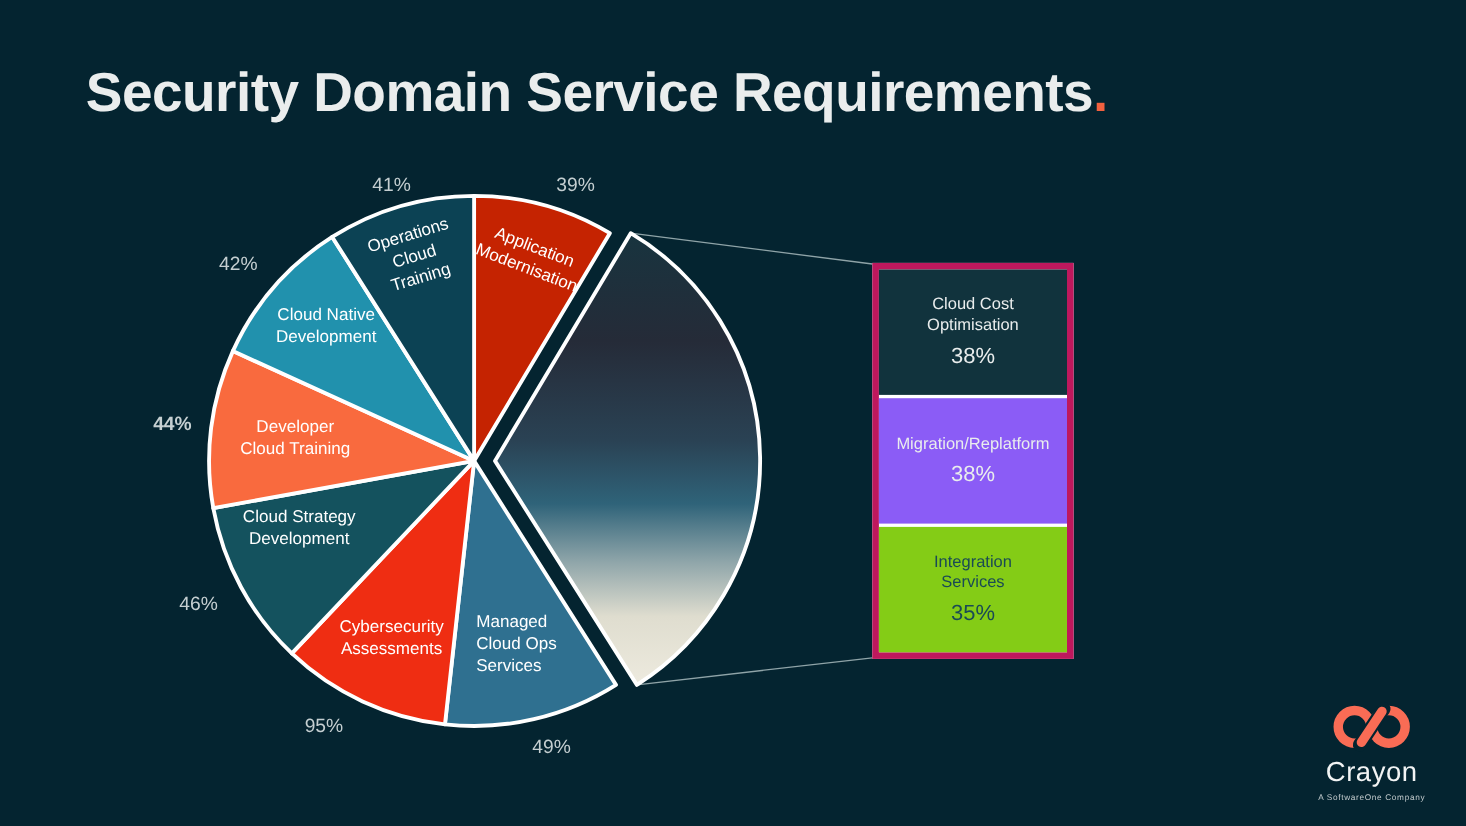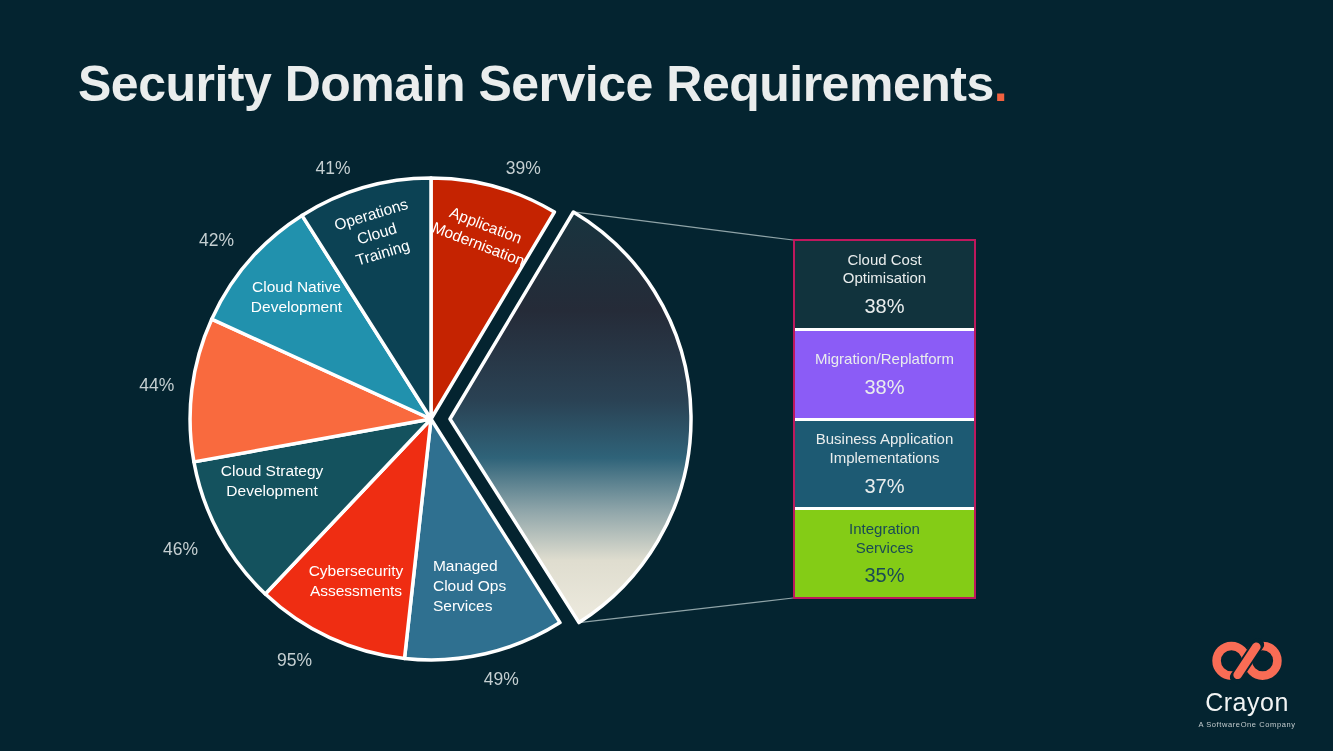--- a/index.html
+++ b/index.html
@@ -20,21 +20,21 @@
     position:absolute; color:#FFFFFF; font-size:15.5px; line-height:1.3;
     text-align:center; white-space:pre-line; transform:translate(-50%,-50%);
   }
   .slice-label.align-left{ text-align:left; }
   .slice-pct{
     position:absolute; color:#C5CFD1; font-size:17.5px;
     transform:translate(-50%,-50%); white-space:nowrap;
   }
   .legend{
     position:absolute; left:793px; top:239px; width:183px; height:360px;
-    box-sizing:border-box; background:#FFFFFF; border:2px solid #be185d;
+    box-sizing:border-box; background:#FFFFFF; border:6px solid #be185d;
     display:flex; flex-direction:column; gap:3px;
   }
   .legend-seg{
     flex:1; display:flex; flex-direction:column; align-items:center; justify-content:center;
     padding:4px 8px;
   }
   .legend-label{ font-size:15px; line-height:1.25; text-align:center; white-space:pre-line; }
   .legend-pct{ font-size:20px; margin-top:7px; }
   .logo{
     position:absolute; right:26px; bottom:22px; width:120px;
@@ -85,44 +85,41 @@
       <div class="slice-label align-left" style="left: 469.568px; top: 585.707px;">Managed
 Cloud Ops
 Services</div>
       <div class="slice-pct" style="left: 501.383px; top: 679.322px;">49%</div>
       <div class="slice-label" style="left: 356.002px; top: 580.804px;">Cybersecurity
 Assessments</div>
       <div class="slice-pct" style="left: 294.475px; top: 660.078px;">95%</div>
       <div class="slice-label" style="left: 272.035px; top: 481px;">Cloud Strategy
 Development</div>
       <div class="slice-pct" style="left: 180.493px; top: 548.615px;">46%</div>
-      <div class="slice-pct" style="left: 156.761px; top: 385.315px;">44%</div>
+      <div class="slice-label" style="left: 268.379px; top: 398.729px;">Developer
+Cloud Training</div>
+      <div class="slice-pct" style="left: 156.761px; top: 385.315px; font-weight: bold;">44%</div>
       <div class="slice-label" style="left: 296.513px; top: 297px;">Cloud Native
 Development</div>
       <div class="slice-pct" style="left: 216.634px; top: 240.147px;">42%</div>
       <div class="slice-label" style="left: 377.262px; top: 233.841px; transform: translate(-50%, -50%) rotate(-17deg);">Operations
 Cloud
 Training</div>
-      <div class="slice-pct" style="left: 333px; top: 168.462px;">41%</div>
+      <div class="slice-pct" style="left: 356px; top: 168.462px;">41%</div>
     </div>
 
   <div class="legend">
     <div class="legend-seg" style="background: rgb(17, 51, 61); color: rgb(233, 237, 237);">
       <div class="legend-label">Cloud Cost
 Optimisation</div>
       <div class="legend-pct">38%</div>
     </div>
     <div class="legend-seg" style="background: #8b5cf6; color: rgb(233, 237, 237);">
       <div class="legend-label">Migration/Replatform</div>
       <div class="legend-pct">38%</div>
-    </div>
-    <div class="legend-seg" style="background: rgb(29, 90, 115); color: rgb(233, 237, 237);">
-      <div class="legend-label">Business Application
-Implementations</div>
-      <div class="legend-pct">37%</div>
     </div>
     <div class="legend-seg" style="background: #84cc16; color: rgb(26, 74, 85);">
       <div class="legend-label">Integration
 Services</div>
       <div class="legend-pct">35%</div>
     </div>
   </div>
 
   <div class="logo">
     <svg width="78" height="52" viewBox="0 0 100 66">

